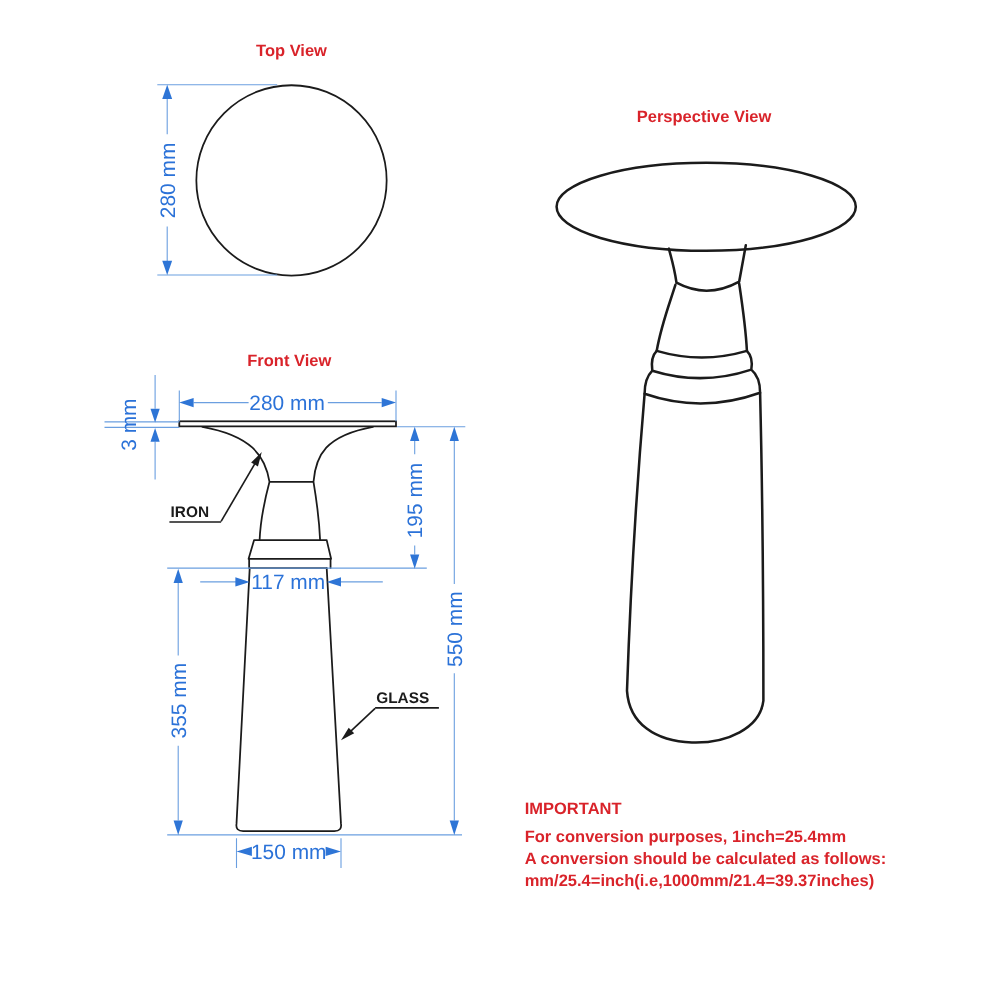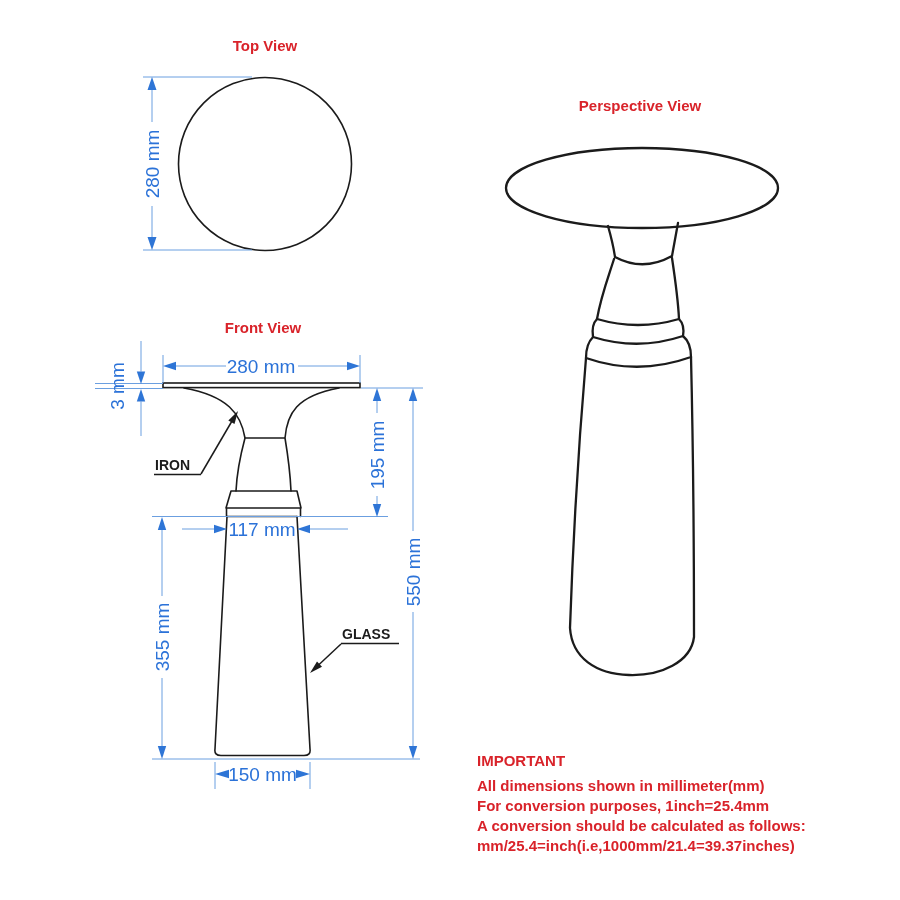--- a/index.html
+++ b/index.html
@@ -6,21 +6,21 @@
   body{width:900px;height:900px;position:relative;font-family:"Liberation Sans",sans-serif;}
   svg text{font-family:"Liberation Sans",sans-serif;}
   .view-title{fill:#d9232a;font-size:15px;font-weight:bold;text-anchor:middle;}
   .dim-text{fill:#2b72d8;font-size:19px;text-anchor:middle;}
   .callout-text{fill:#1b1b1b;font-size:14px;font-weight:bold;}
   .bl{stroke:#6b9fe0;stroke-width:1;fill:none;}
   .ar{fill:#2e75d6;stroke:none;}
   .blk{stroke:#1b1b1b;stroke-width:1.6;fill:none;stroke-linecap:round;}
   .blk2{stroke:#1b1b1b;stroke-width:2.3;fill:none;stroke-linecap:round;}
   .ldr{stroke:#1b1b1b;stroke-width:1.5;fill:none;}
-  .note{position:absolute;left:477px;top:751px;color:#d9232a;font-weight:bold;}
+  .note{position:absolute;left:477px;top:726px;color:#d9232a;font-weight:bold;}
   .note-heading{font-size:15px;line-height:19px;margin-bottom:6px;}
   .note-line{font-size:15px;line-height:20px;white-space:nowrap;}
 </style>
 </head>
 <body>
 
 
 
 <svg width="900" height="900" viewBox="0 0 900 900">
 
@@ -141,20 +141,19 @@
              M586,358 Q638,376 691,357"></path>
     <path class="blk2" d="M586,358 C579,440 573,540 570,628
              M691,357 C693,440 694,540 694,637
              M570,628 C572,658 596,674 629,675 C661,676 691,662 694,637"></path>
   </g>
 </svg>
 
 
 <div class="note">
   <div class="note-heading">IMPORTANT</div>
-  <div class="note-line">All dimensions shown in millimeter(mm)</div>
   <div class="note-line">For conversion purposes, 1inch=25.4mm</div>
   <div class="note-line">A conversion should be calculated as follows:</div>
   <div class="note-line">mm/25.4=inch(i.e,1000mm/21.4=39.37inches)</div>
 </div>
 
 
 
 
 </body></html>

